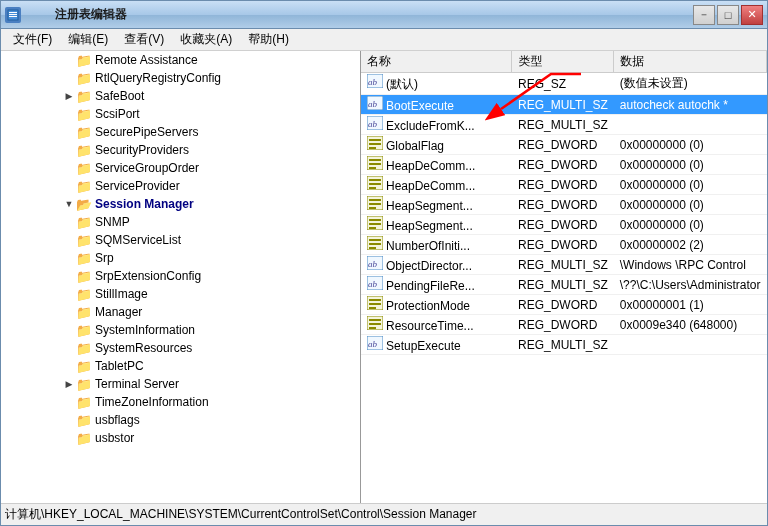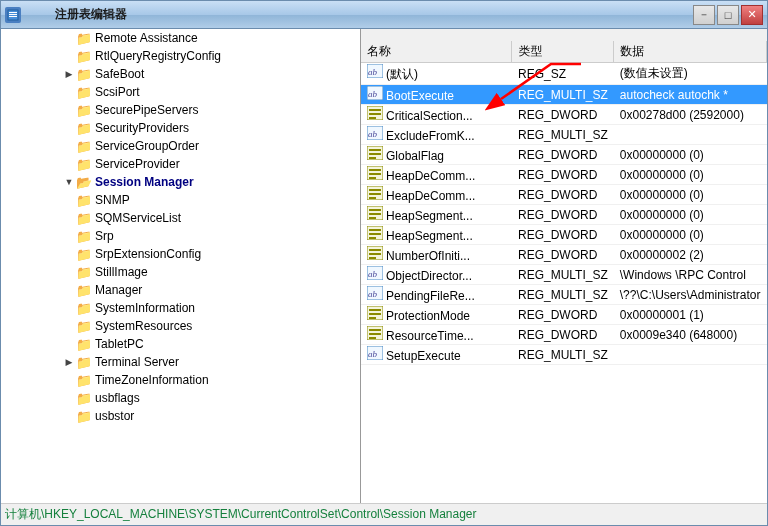--- a/index.html
+++ b/index.html
@@ -196,21 +196,21 @@
 
     
     .status-bar {
       height: 22px;
       background: #f0f0f0;
       border-top: 1px solid #ccc;
       display: flex;
       align-items: center;
       padding: 0 4px;
       font-size: 12px;
-      color: #15803d;
+      color: #000000;
     }
 
     
     .tree-panel::-webkit-scrollbar { width: 14px; }
     .tree-panel::-webkit-scrollbar-track { background: #f0f0f0; border-left: 1px solid #ccc; }
     .tree-panel::-webkit-scrollbar-thumb { background: linear-gradient(to right, #d0d0d0, #b8b8b8); border: 1px solid #999; }
 
     .right-panel::-webkit-scrollbar { width: 14px; height: 14px; }
     .right-panel::-webkit-scrollbar-track { background: #f0f0f0; }
     .right-panel::-webkit-scrollbar-thumb { background: linear-gradient(to right, #d0d0d0, #b8b8b8); border: 1px solid #999; }
@@ -245,20 +245,27 @@
       </svg>
     </div>
     <span class="title-bar-text">注册表编辑器</span>
     <div class="title-bar-buttons">
       <div class="tb-btn">－</div>
       <div class="tb-btn">□</div>
       <div class="tb-btn close-btn">✕</div>
     </div>
   </div>
 
+  <div class="menu-bar">
+    <div class="menu-item">文件(F)</div>
+    <div class="menu-item">编辑(E)</div>
+    <div class="menu-item">查看(V)</div>
+    <div class="menu-item">收藏夹(A)</div>
+    <div class="menu-item">帮助(H)</div>
+  </div>
 
   <div class="main-content">
 
     <div class="tree-panel">
       <div id="tree-container">
           <div class="tree-item" style="padding-left: 61px;">
             <span class="tree-expand"></span>
             <span class="folder-icon folder-yellow" style="font-size: 13px;">📁</span>
             <span>Remote Assistance</span>
           </div>
@@ -363,21 +370,21 @@
             <span>usbflags</span>
           </div>
           <div class="tree-item" style="padding-left: 61px;">
             <span class="tree-expand"></span>
             <span class="folder-icon folder-yellow" style="font-size: 13px;">📁</span>
             <span>usbstor</span>
           </div>
         </div>
     </div>
 
-    <div class="right-wrapper" style="position: relative; margin-top: 12px;">
+    <div class="right-wrapper" style="position: relative;">
       <div class="right-panel">
         <table class="registry-table">
           <thead>
             <tr>
               <th class="sortable" style="width:160px">名称</th>
               <th class="sortable" style="width:100px">类型</th>
               <th class="sortable">数据</th>
             </tr>
           </thead>
           <tbody id="registry-tbody">
@@ -393,32 +400,20 @@
               </tr>
               <tr class="selected">
                 <td><span class="row-icon">
                     <svg width="16" height="14" viewBox="0 0 16 14">
       <rect x="0" y="0" width="16" height="14" fill="#f0f8ff" stroke="#4a8ac4" stroke-width="1"></rect>
       <text x="1" y="11" font-size="9" fill="#4a4a9a" font-family="serif" font-style="italic">ab</text>
     </svg>
                   </span>BootExecute</td>
                 <td>REG_MULTI_SZ</td>
                 <td>autocheck autochk *</td>
-              </tr>
-              <tr>
-                <td><span class="row-icon">
-                    <svg width="16" height="14" viewBox="0 0 16 14">
-      <rect x="0" y="0" width="16" height="14" fill="#f5f5dc" stroke="#8b8b00" stroke-width="1"></rect>
-      <rect x="2" y="3" width="12" height="2" fill="#8b8b00"></rect>
-      <rect x="2" y="7" width="12" height="2" fill="#8b8b00"></rect>
-      <rect x="2" y="11" width="7" height="2" fill="#8b8b00"></rect>
-    </svg>
-                  </span>CriticalSection...</td>
-                <td>REG_DWORD</td>
-                <td>0x00278d00 (2592000)</td>
               </tr>
               <tr>
                 <td><span class="row-icon">
                     <svg width="16" height="14" viewBox="0 0 16 14">
       <rect x="0" y="0" width="16" height="14" fill="#f0f8ff" stroke="#4a8ac4" stroke-width="1"></rect>
       <text x="1" y="11" font-size="9" fill="#4a4a9a" font-family="serif" font-style="italic">ab</text>
     </svg>
                   </span>ExcludeFromK...</td>
                 <td>REG_MULTI_SZ</td>
                 <td></td>

